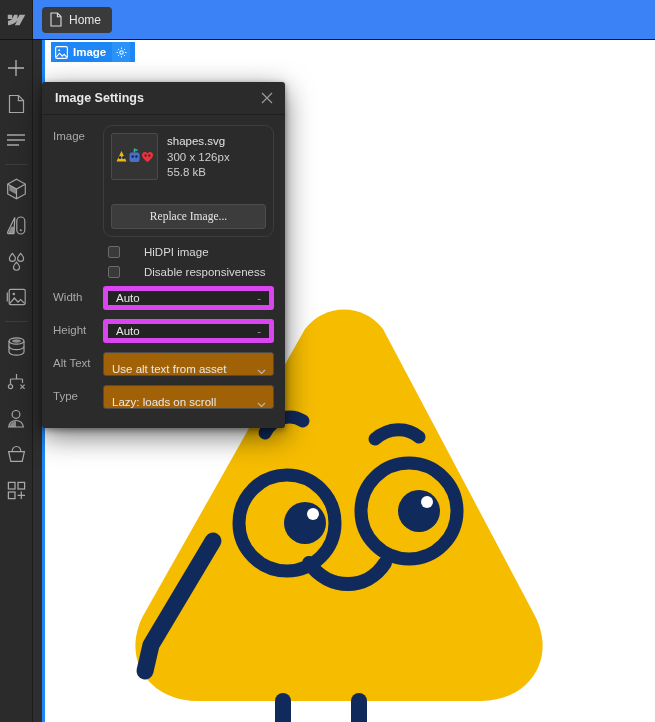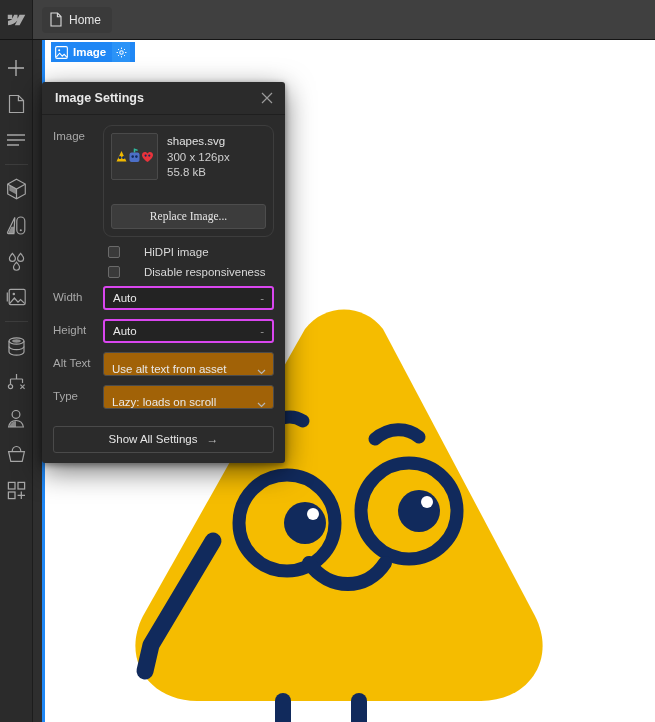--- a/index.html
+++ b/index.html
@@ -9,21 +9,21 @@
     background: #1e1e1e;
     font-family: "Liberation Sans", sans-serif;
     -webkit-font-smoothing: antialiased;
   }
 
   #app { position: relative; width: 655px; height: 722px; overflow: hidden; }
 
   
   .topbar {
     position: absolute; left: 0; top: 0; width: 655px; height: 40px;
-    background: #404040;
+    background: #3b82f6;
     border-bottom: 1px solid #141414;
     display: flex; align-items: center;
   }
   .logo-cell {
     width: 33px; height: 39px;
     display: flex; align-items: center; justify-content: center;
     background: #2b2b2b;
     border-right: 1px solid #1c1c1c;
   }
   .wf-logo { width: 19px; height: 12px; display: block; }
@@ -159,21 +159,21 @@
   .chk {
     width: 12px; height: 12px; flex: 0 0 12px;
     border: 1px solid #6a6a6a; border-radius: 2px;
     background: #3a3a3a;
   }
   .chk-label { color: #d9d9d9; font-size: 11.5px; }
 
   .input-field {
     height: 24px;
     background: #232323;
-    border: 2px solid #d946ef;
+    border: 5px solid #d946ef;
     border-radius: 3px;
     display: flex; align-items: center;
     padding: 0 8px;
   }
   .input-field .val { flex: 1; color: #e8e8e8; font-size: 11.5px; }
   .input-field .unit { color: #9a9a9a; font-size: 11.5px; }
 
   .select-field {
     height: 24px;
     background: #a16207;
@@ -497,22 +497,16 @@
               <svg width="9" height="6" viewBox="0 0 9 6">
                   <path d="M1 1l3.5 3.5L8 1" fill="none" stroke="#b6b6b6" stroke-width="1.2"></path>
                 </svg>
             </span>
           </div>
         </div>
       </div>
 
     </div>
 
-    <div class="panel-foot">
-      <button class="show-all">
-        <span>Show All Settings</span>
-        <span class="arrow">→</span>
-      </button>
-    </div>
 
   </div>
 
 </div>
 
 </body></html>

